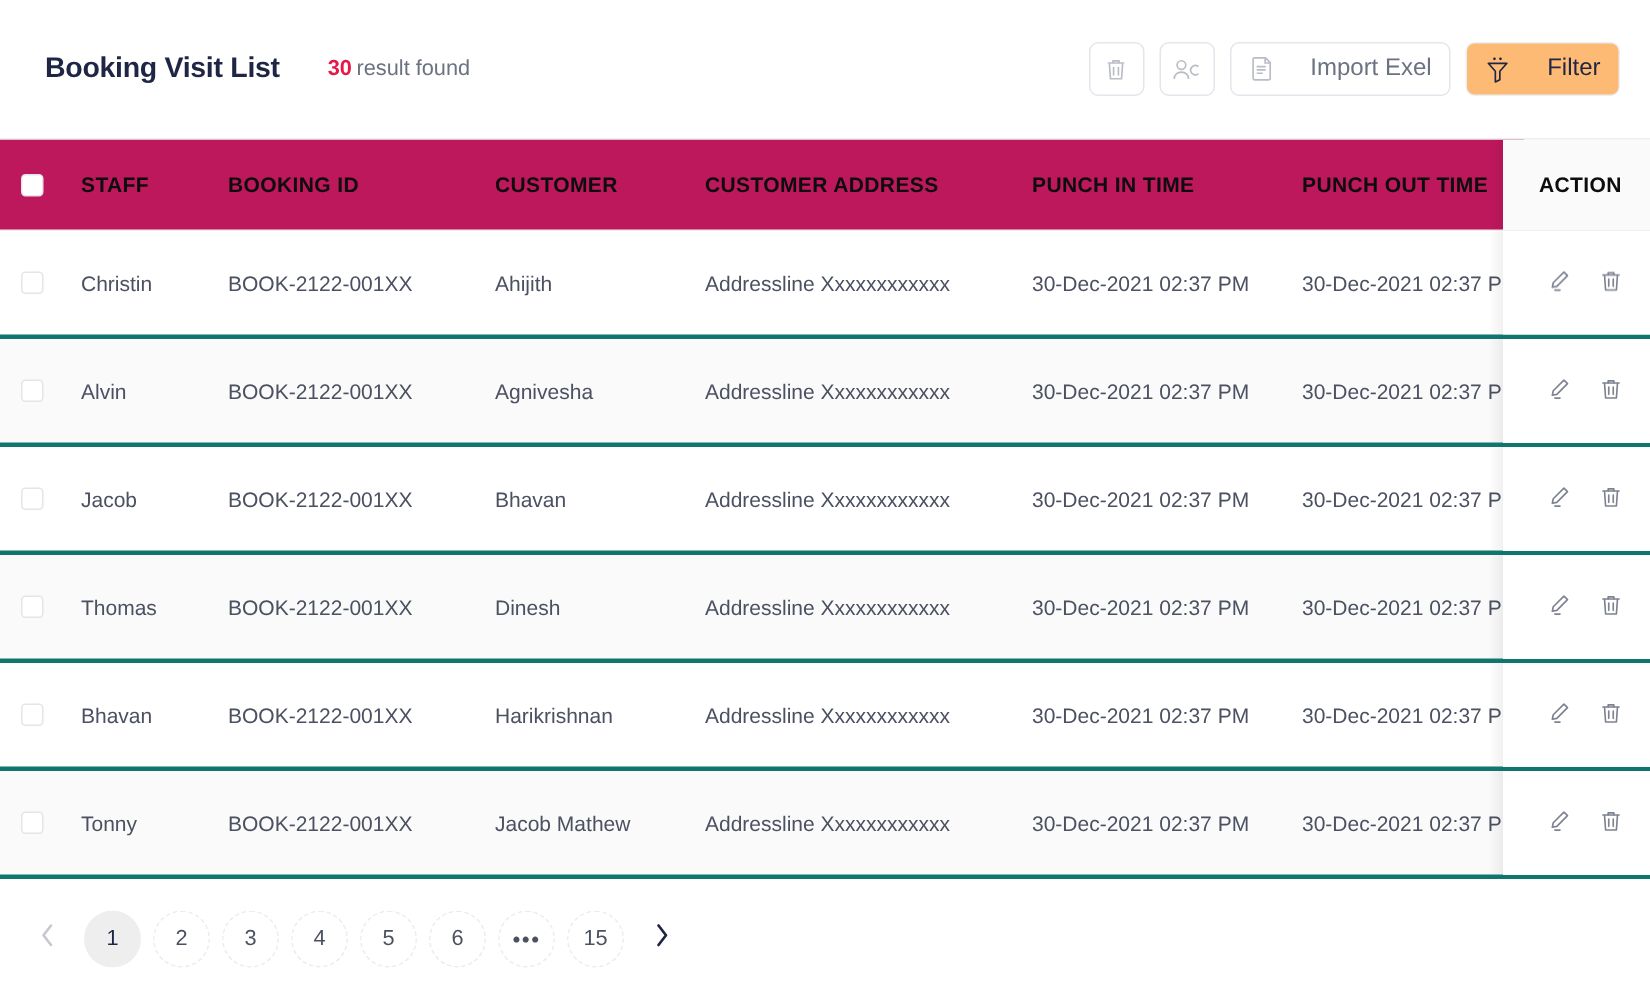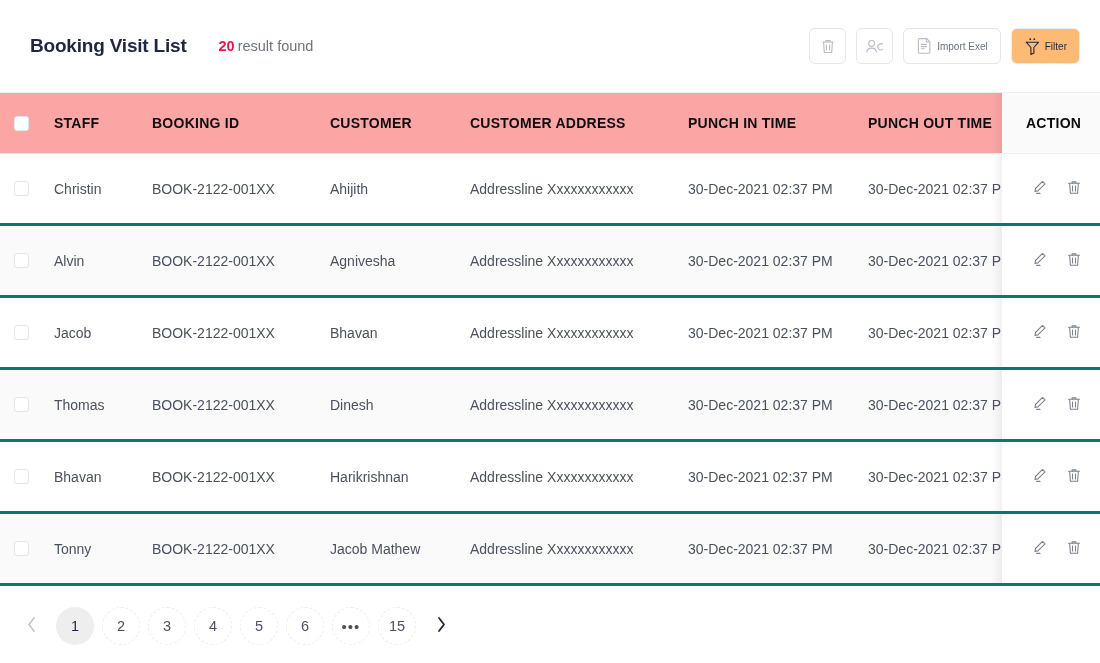--- a/index.html
+++ b/index.html
@@ -51,25 +51,25 @@
     gap: 10px;
   }
   .tb-btn {
     height: 36px;
     border: 1px solid #e4e6ec;
     border-radius: 6px;
     background: #ffffff;
     display: flex;
     align-items: center;
     justify-content: center;
-    gap: 4px;
+    gap: 24px;
     padding: 0 12px;
     box-sizing: border-box;
     cursor: pointer;
-    font-size: 10px;
+    font-size: 16px;
     color: #6b7280;
     white-space: nowrap;
   }
   .tb-btn.icon-only { width: 37px; padding: 0; }
   .tb-btn.filter {
     background: #fdba74;
     border-color: #eceef2;
     color: #1f2544;
     font-weight: 400;
   }
@@ -79,21 +79,21 @@
   .table-wrap {
     position: relative;
     width: 1100px;
   }
   table {
     width: 1100px;
     border-collapse: collapse;
     table-layout: fixed;
   }
   thead th {
-    background: #fca5a5;
+    background: #be185d;
     border-top: 1px solid #eeeeee;
     border-bottom: 1px solid #eeeeee;
     height: 60px;
     font-size: 14px;
     font-weight: 700;
     color: #0d0d0d;
     text-align: left;
     letter-spacing: 0.25px;
     padding: 0;
     white-space: nowrap;
@@ -198,21 +198,21 @@
     border: none;
     background: transparent;
   }
 </style>
 </head>
 <body>
 
 <div class="topbar">
   <div class="page-title">Booking Visit List</div>
   <div class="result-found">
-    <span class="result-count">20</span><span>result found</span>
+    <span class="result-count">30</span><span>result found</span>
   </div>
 
   <div class="toolbar">
 
     <div class="tb-btn icon-only">
       <span>
         <svg width="16" height="17" viewBox="0 0 16 17" fill="none" stroke="#b9bcc4" stroke-width="1.1">
           <path d="M2.5 4h11"></path>
           <path d="M6 4V2.6h4V4"></path>
           <path d="M3.6 4.4l.7 10.1h7.4l.7-10.1"></path>

